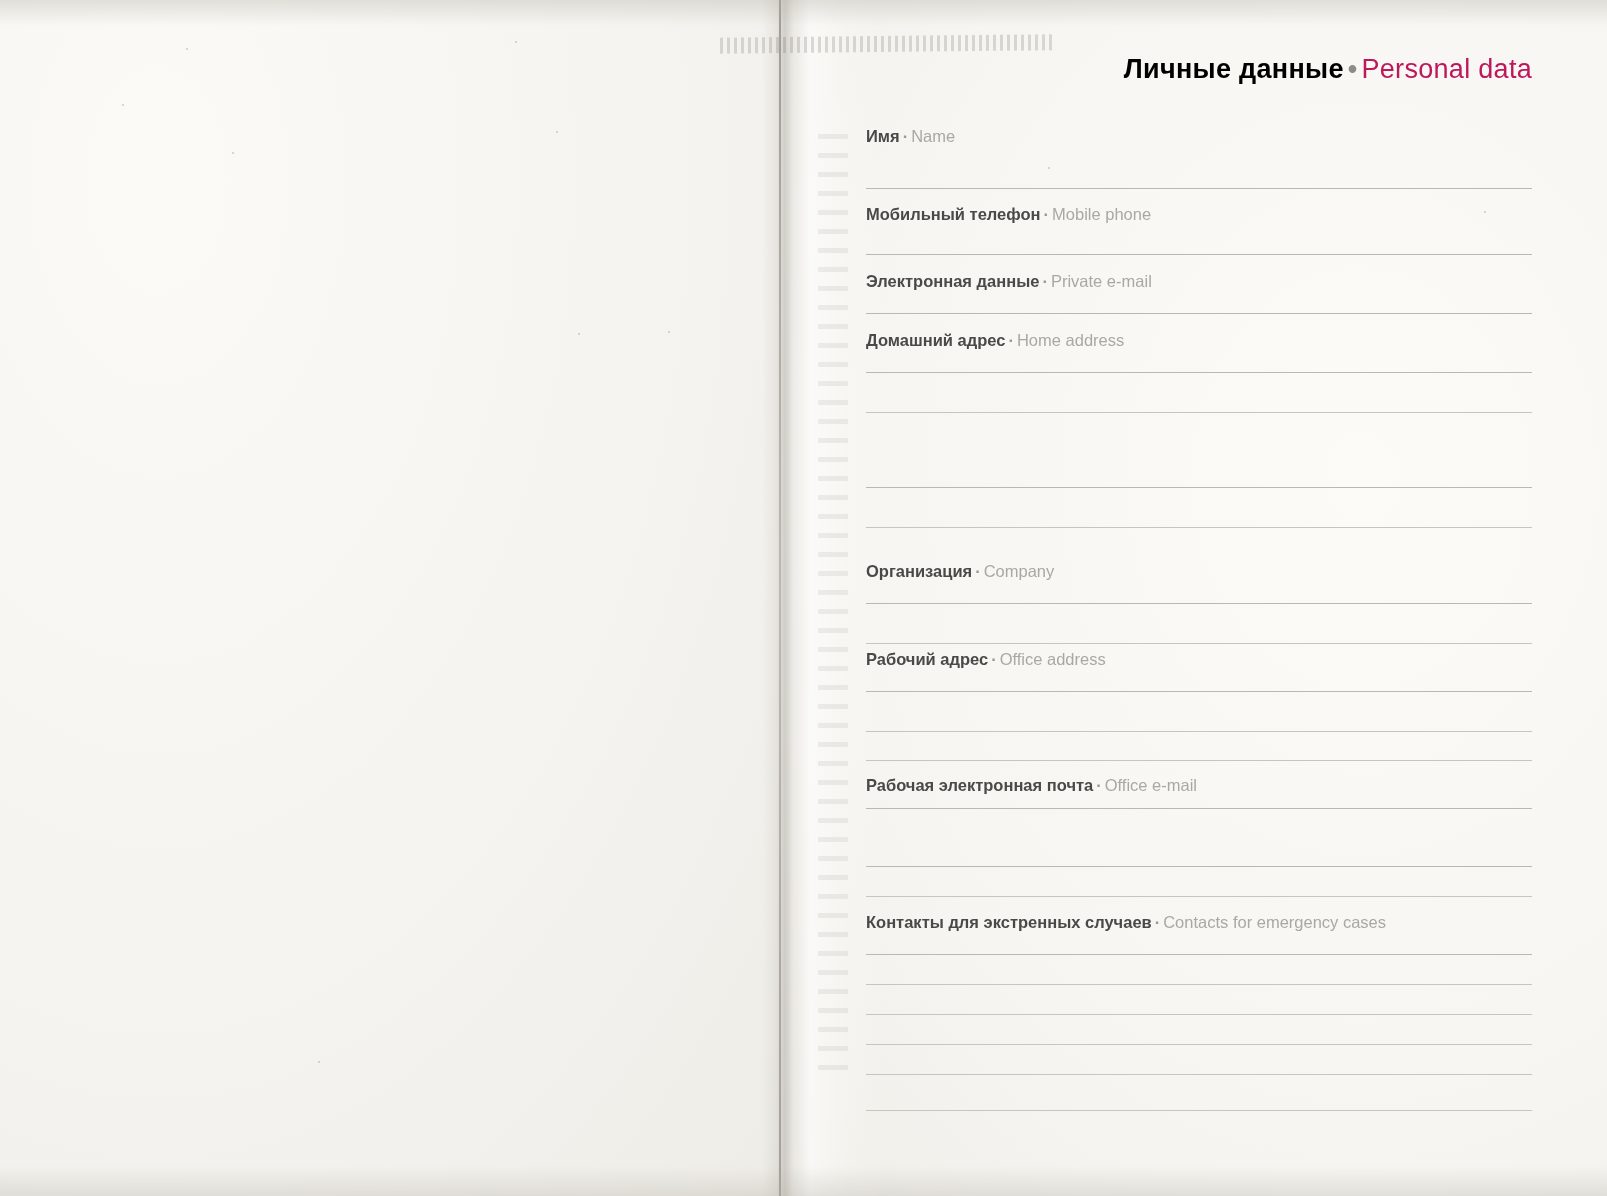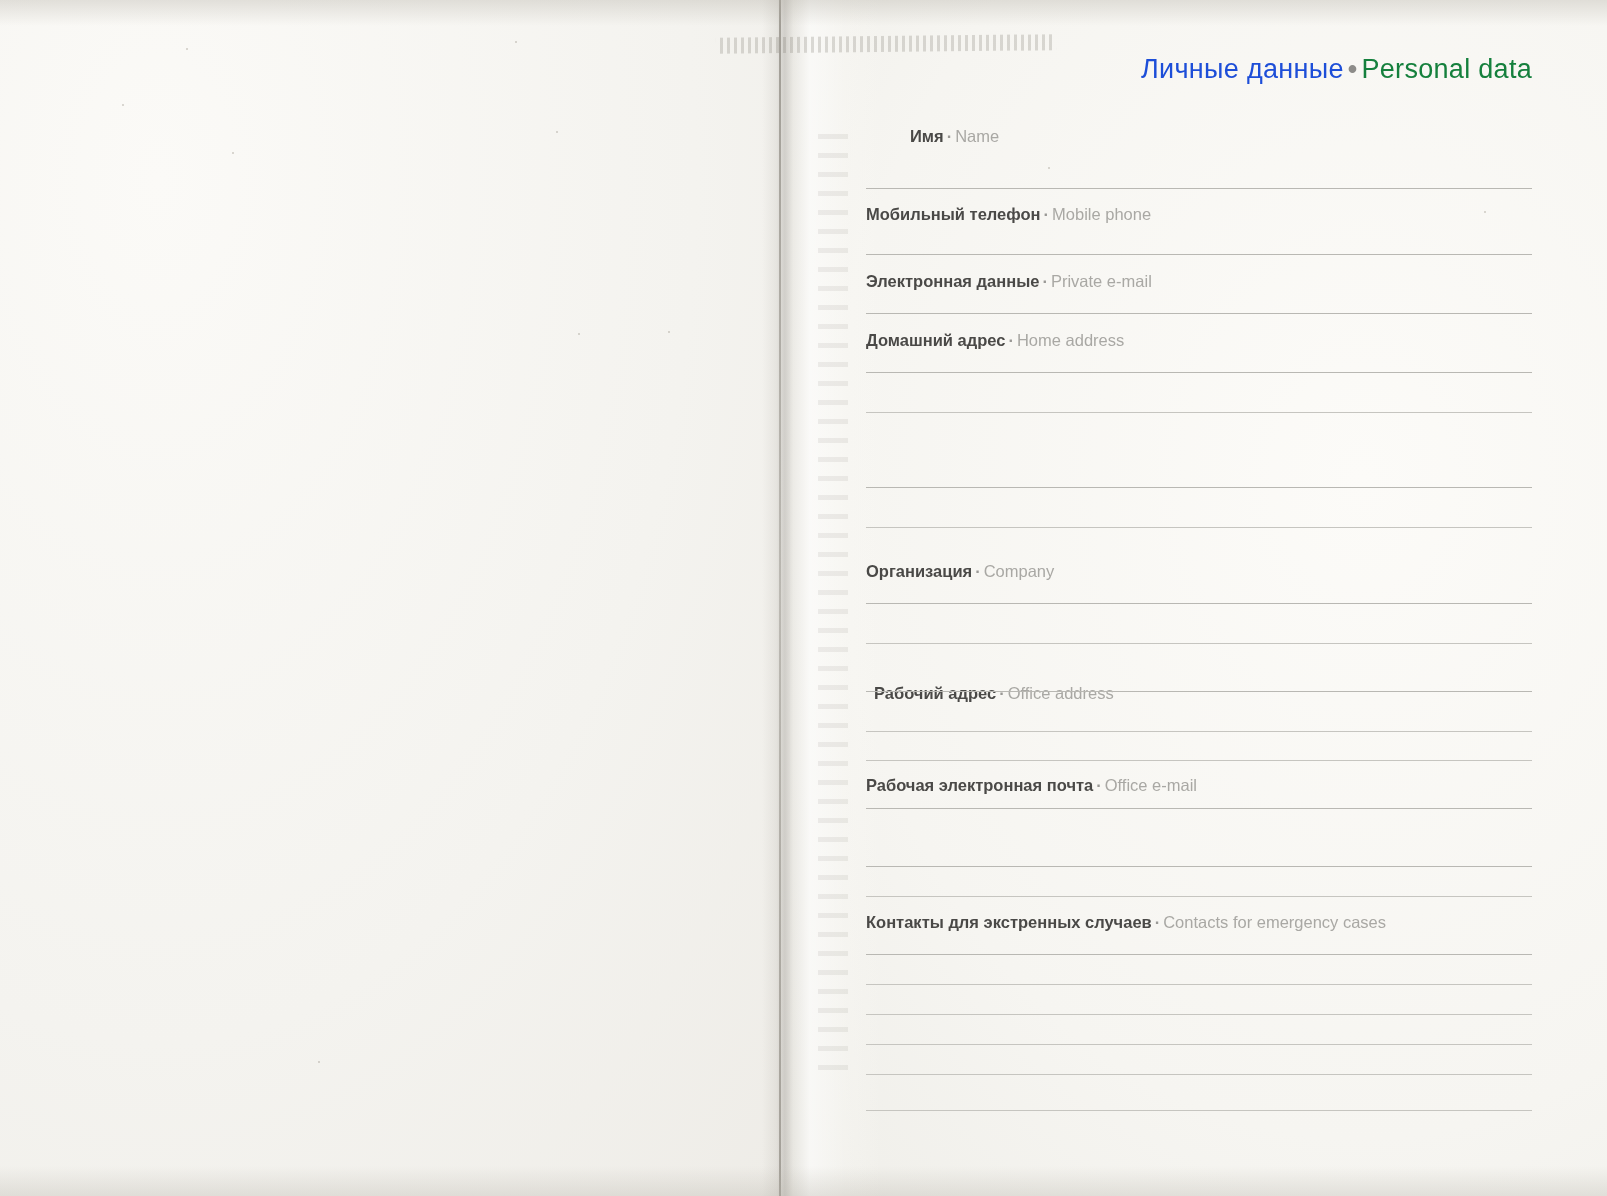--- a/index.html
+++ b/index.html
@@ -106,30 +106,30 @@
   }
   .page-title {
     position: absolute;
     right: 75px;
     top: 54px;
     font-size: 27px;
     letter-spacing: 0.3px;
     white-space: nowrap;
   }
   .title-ru {
-    font-weight: normal;
-    color: #1d4ed8;
+    font-weight: bold;
+    color: #000000;
   }
   .title-dot {
     color: #8d8c89;
     font-weight: bold;
     padding: 0 4px;
   }
   .title-en {
-    color: #15803d;
+    color: #be185d;
     font-weight: normal;
   }
 
   .field {
     position: absolute;
     left: 866px;
     width: 666px;
   }
   .field-label {
     position: absolute;
@@ -185,21 +185,21 @@
   <div class="speckle" style="left:1484px;top:211px;"></div>
   <div class="speckle" style="left:1048px;top:167px;"></div>
   <div class="speckle" style="left:318px;top:1061px;"></div>
 
   <div class="content">
 
     <div class="page-title">
       <span class="title-ru">Личные данные</span><span class="title-dot">•</span><span class="title-en">Personal data</span>
     </div>
 
-    <div class="field" style="top:130px;height:22px;margin-left:44px;">
+    <div class="field" style="top:130px;height:22px;">
       <div class="field-label">
         <span class="label-ru">Имя</span><span class="label-dot">·</span><span class="label-en">Name</span>
       </div>
     </div>
     <div class="rule" style="top:188px;"></div>
 
     <div class="field" style="top:208px;height:22px;">
       <div class="field-label">
         <span class="label-ru">Мобильный телефон</span><span class="label-dot">·</span><span class="label-en">Mobile phone</span>
       </div>
@@ -225,21 +225,21 @@
     <div class="rule faint" style="top:527px;"></div>
 
     <div class="field" style="top:565px;height:22px;">
       <div class="field-label">
         <span class="label-ru">Организация</span><span class="label-dot">·</span><span class="label-en">Company</span>
       </div>
     </div>
     <div class="rule" style="top:603px;"></div>
     <div class="rule faint" style="top:643px;"></div>
 
-    <div class="field" style="top:687px;height:22px;margin-left:8px;">
+    <div class="field" style="top:653px;height:22px;">
       <div class="field-label">
         <span class="label-ru">Рабочий адрес</span><span class="label-dot">·</span><span class="label-en">Office address</span>
       </div>
     </div>
     <div class="rule" style="top:691px;"></div>
     <div class="rule faint" style="top:731px;"></div>
     <div class="rule faint" style="top:760px;"></div>
 
     <div class="rule" style="top:808px;"></div>
 

